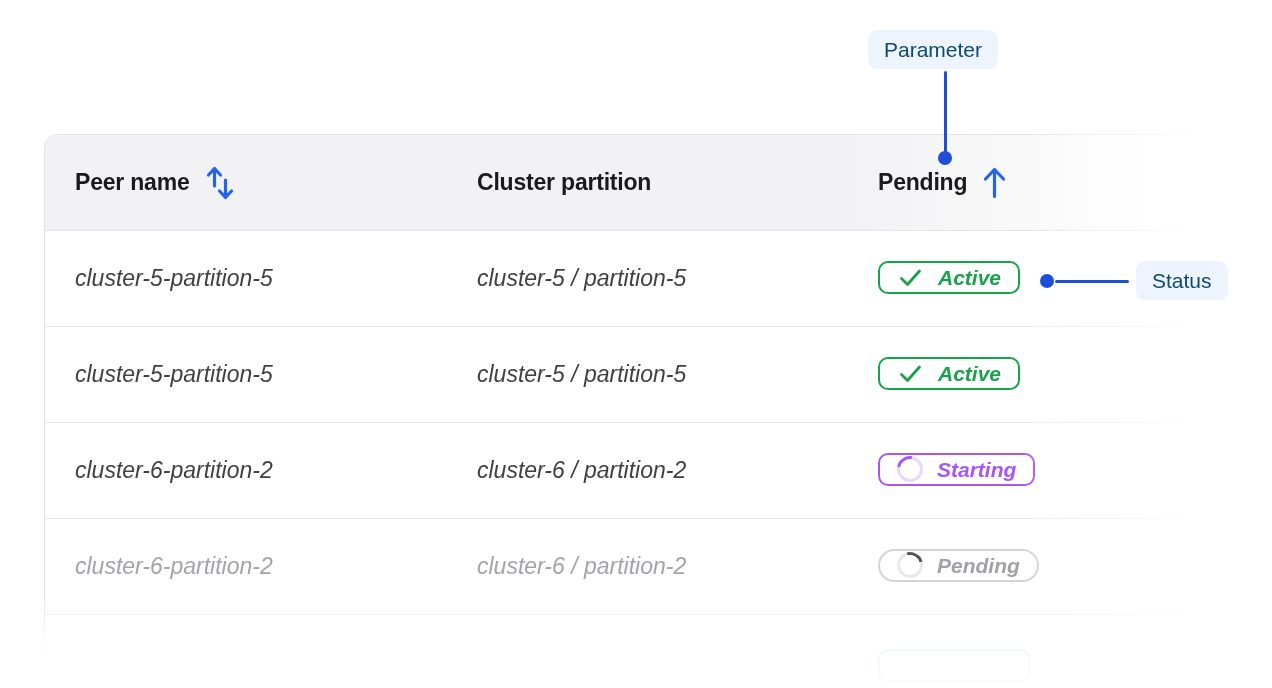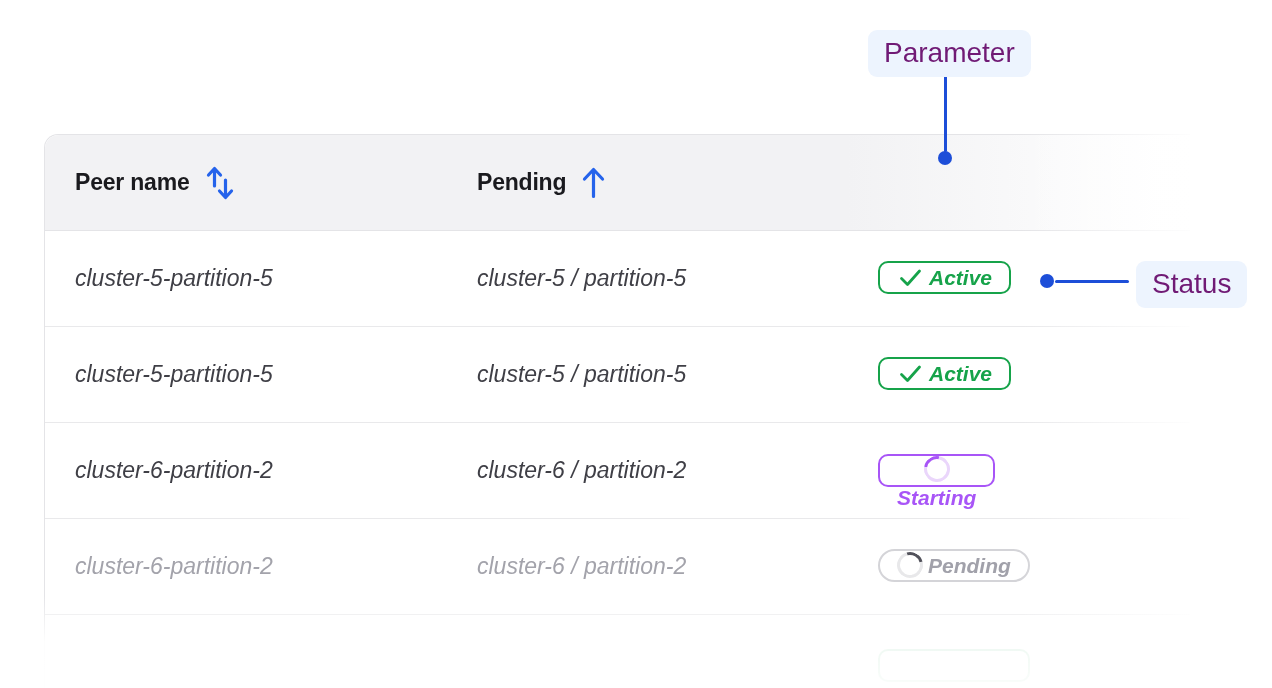--- a/index.html
+++ b/index.html
@@ -32,27 +32,27 @@
   .row {
     display:grid; grid-template-columns:402px 401px 1fr;
     height:96px; align-items:center; padding-left:30px; box-sizing:border-box;
     border-bottom:1px solid #e9e9eb;
     font-size:23px; color:#3f3f46;font-style:italic;
   }
   .row.muted { color:#a3a3ab; }
 
   
   .badge {
-    display:inline-flex; align-items:center; gap:5px;
+    display:inline-flex; align-items:center; gap:14px;
     height:33px; padding:0 17px; box-sizing:border-box;
     border:2px solid; border-radius:10px; background:#ffffff;
     font-size:21px; font-weight:600; line-height:1;
   }
   .badge.active   { border-color:#16a34a; color:#16a34a; }
-  .badge.starting { border-color:#a855f7; color:#a855f7;flex-direction:column; }
+  .badge.starting { border-color:#a855f7; color:#a855f7; }
   .badge.pending  { border-color:#d4d4d8; color:#a1a1aa;border-radius:20px; }
   .badge.ghost    { border-color:#16a34a; color:transparent; width:152px; }
 
   .spinner {
     width:26px; height:26px; border-radius:50%;
     border:3.5px solid; box-sizing:border-box; flex:0 0 auto;
   }
   .spinner.starting { border-color:#ead6fb; border-top-color:#a855f7; transform:rotate(-35deg); }
   .spinner.pending  { border-color:#e8e8ea; border-top-color:#52525b; transform:rotate(30deg); }
 
@@ -64,22 +64,22 @@
   }
   .fade-bottom {
     position:absolute; left:0; top:596px; width:1272px; height:92px;
     background:linear-gradient(to bottom, rgba(255,255,255,0) 0%, rgba(255,255,255,0.93) 50%, rgba(255,255,255,0.98) 100%);
     pointer-events:none;
   }
 
   
   .pill {
     position:absolute; z-index:10;
-    background:#edf4fe; color:#701a75;
-    font-size:28px; font-weight:500;
+    background:#edf4fe; color:#0c4a6e;
+    font-size:21px; font-weight:500;
     padding:8px 16px; border-radius:9px; line-height:1.1;
   }
   .pill-parameter { left:868px; top:30px; }
   .pill-value     { left:1136px; top:261px; }
   .conn-v { position:absolute; z-index:9; left:944px; top:71px; width:3px; height:81px; background:#1d4ed8; border-radius:2px; }
   .conn-h { position:absolute; z-index:9; left:1055px; top:280px; width:74px; height:3px; background:#1d4ed8; border-radius:2px; }
   .dot { position:absolute; z-index:10; width:14px; height:14px; border-radius:50%; background:#1d4ed8; }
   .dot-parameter { left:938px; top:151px; }
   .dot-value     { left:1040px; top:274px; }
 </style>
@@ -90,20 +90,23 @@
 
   <div class="thead">
     <div class="th">
       <span>Peer name</span>
       <span class="sort-icon">
         <svg width="30" height="38" viewBox="0 0 30 38" fill="none" stroke="#2563eb" stroke-width="3.2" stroke-linecap="round" stroke-linejoin="round">
           <path d="M9.5 22 V5 M3.5 11 L9.5 4.5 L15.5 11"></path>
           <path d="M20.5 16 V33 M14.5 27 L20.5 33.5 L26.5 27"></path>
         </svg>
       </span>
+    </div>
+    <div class="th">
+      <span>Cluster partition</span>
     </div>
     <div class="th">
       <span>Pending</span>
       <span class="sort-icon">
         <svg width="25" height="33" viewBox="0 0 25 33" fill="none" stroke="#2563eb" stroke-width="3.2" stroke-linecap="round" stroke-linejoin="round">
           <path d="M12.5 30.5 V4 M3.5 13 L12.5 3.5 L21.5 13"></path>
         </svg>
       </span>
     </div>
   </div>

